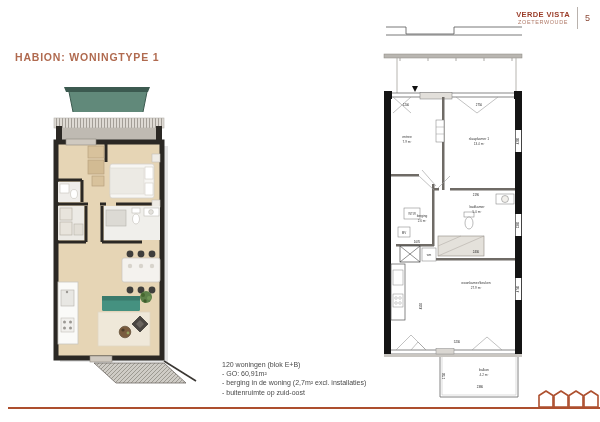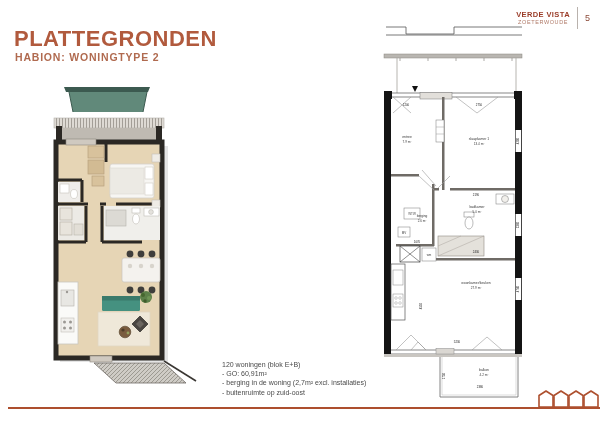--- a/index.html
+++ b/index.html
@@ -22,22 +22,21 @@
   
   .footer-rule{position:absolute;left:8px;right:0;top:407px;height:2px;background:#ad4f2e;}
   .logo{position:absolute;left:538px;top:390px;}
   svg text{font-family:"Liberation Sans", sans-serif;}
 </style>
 </head>
 <body>
 
 <div class="page">
 
-  <div class="title">PLATTEGRONDEN</div>
-  <div class="subtitle">HABION: WONINGTYPE 2</div>
+  <div class="subtitle">HABION: WONINGTYPE 1</div>
 
   <div class="brand">
     <div class="brand-text">
       <div class="brand-name">VERDE VISTA</div>
       <div class="brand-city">ZOETERWOUDE</div>
     </div>
     <div class="brand-divider"></div>
     <div class="brand-page">5</div>
   </div>
 

